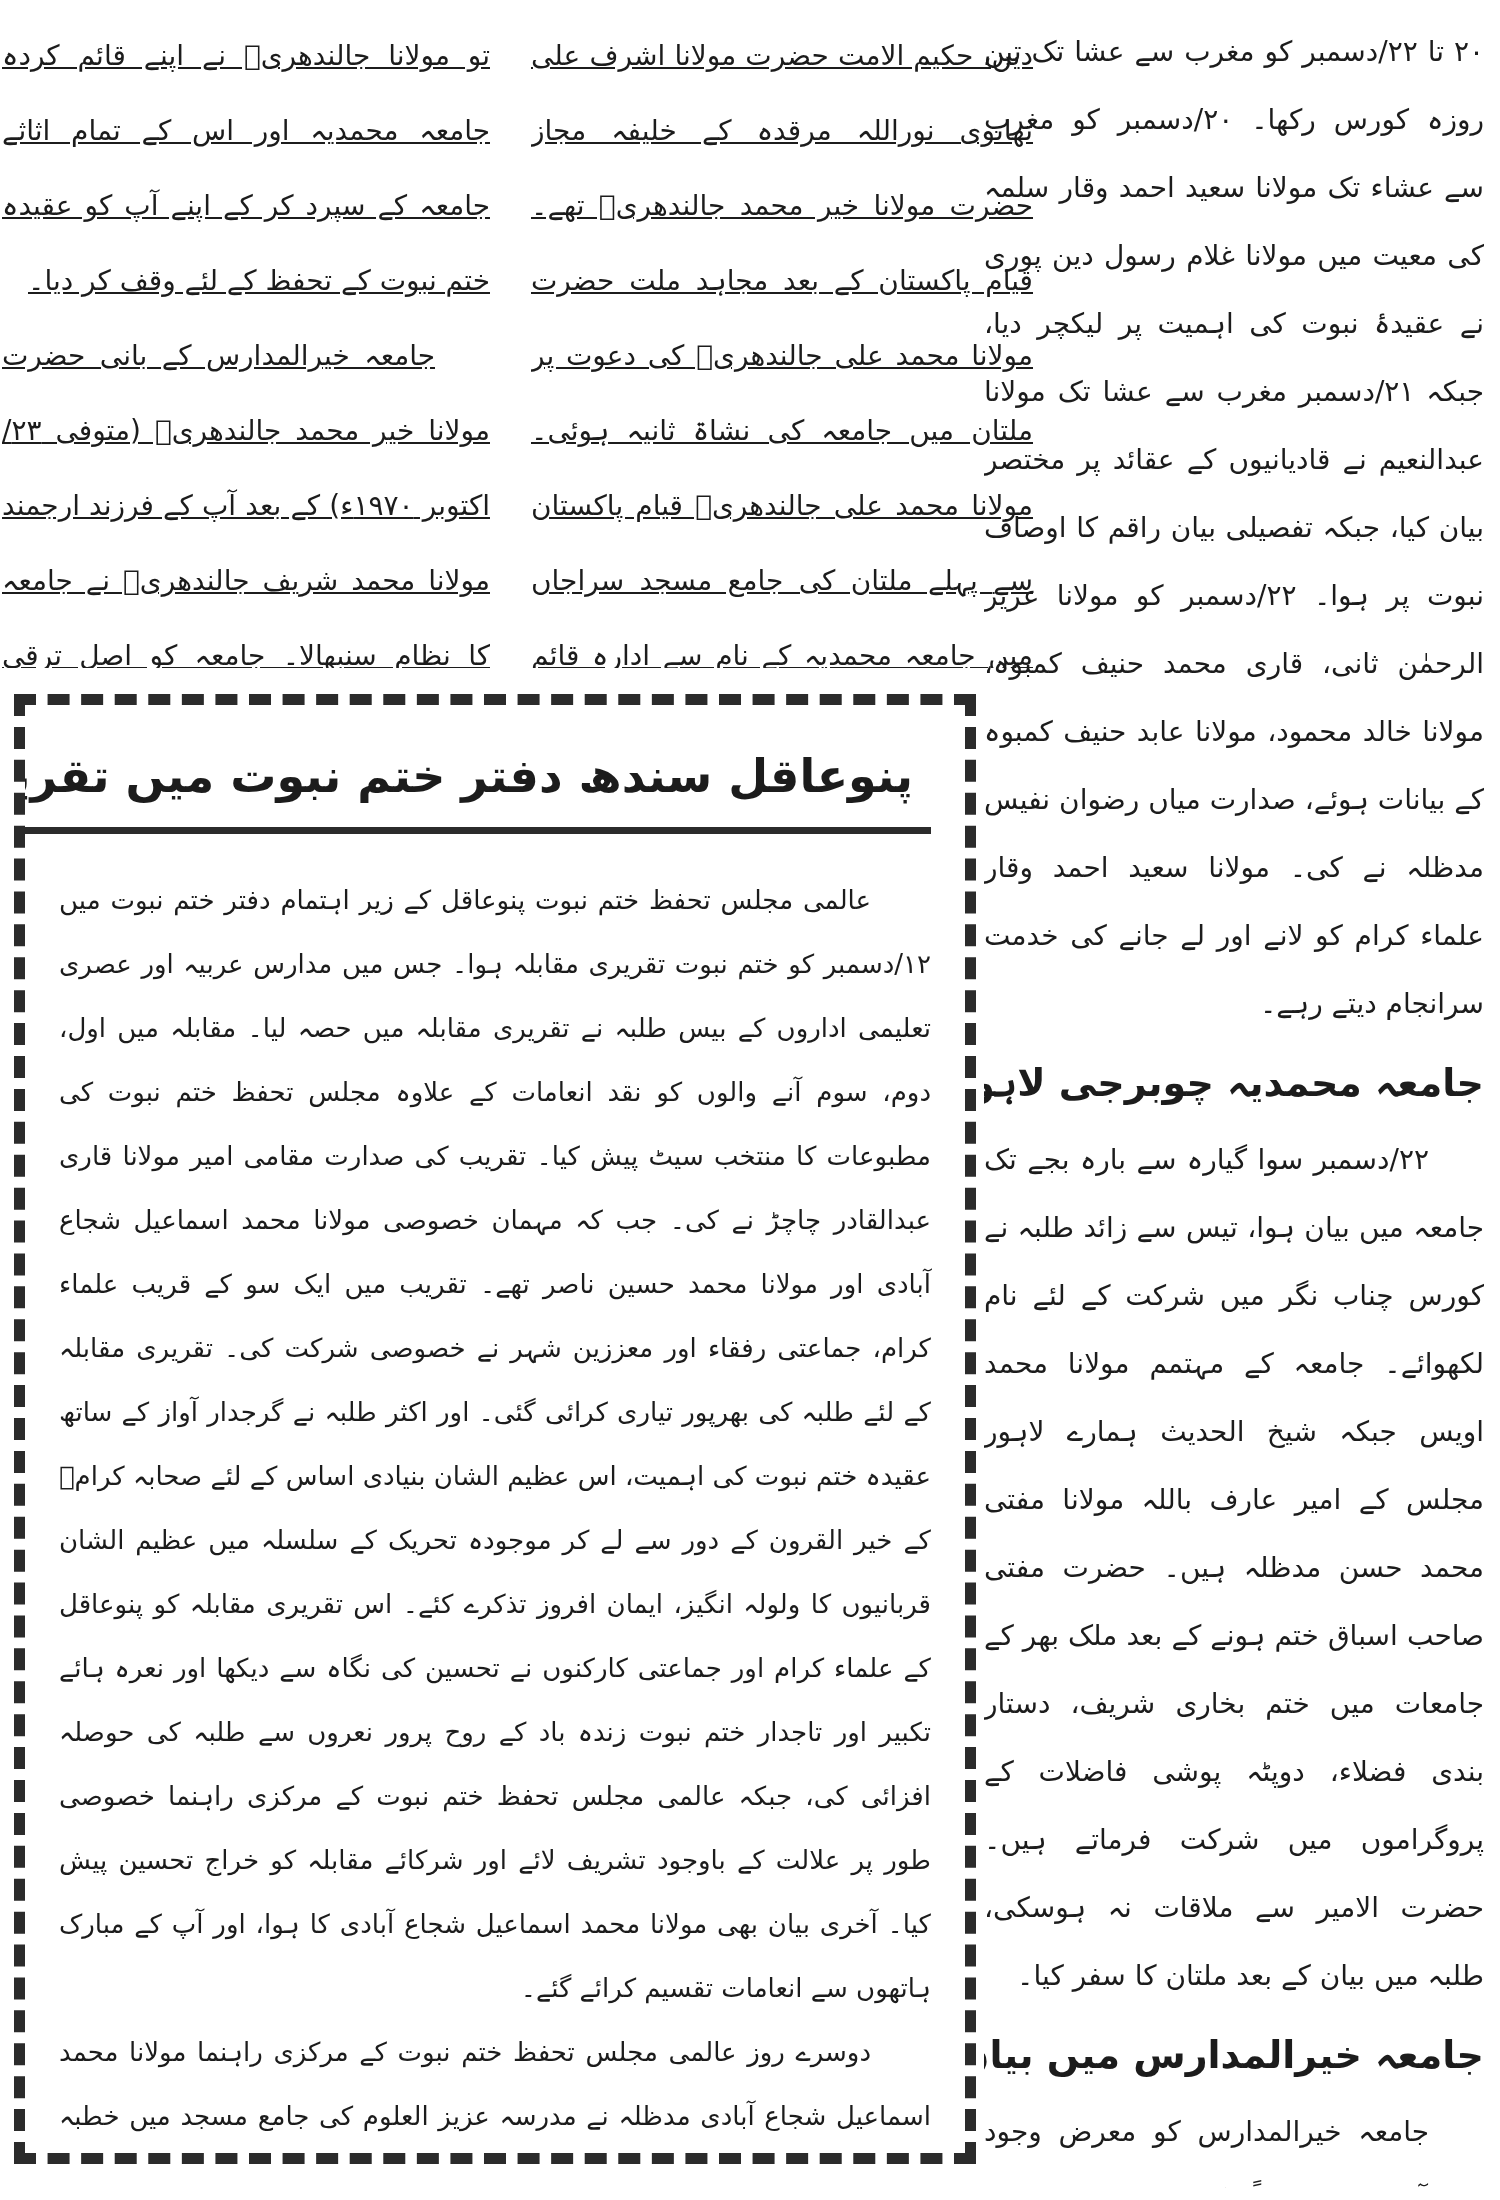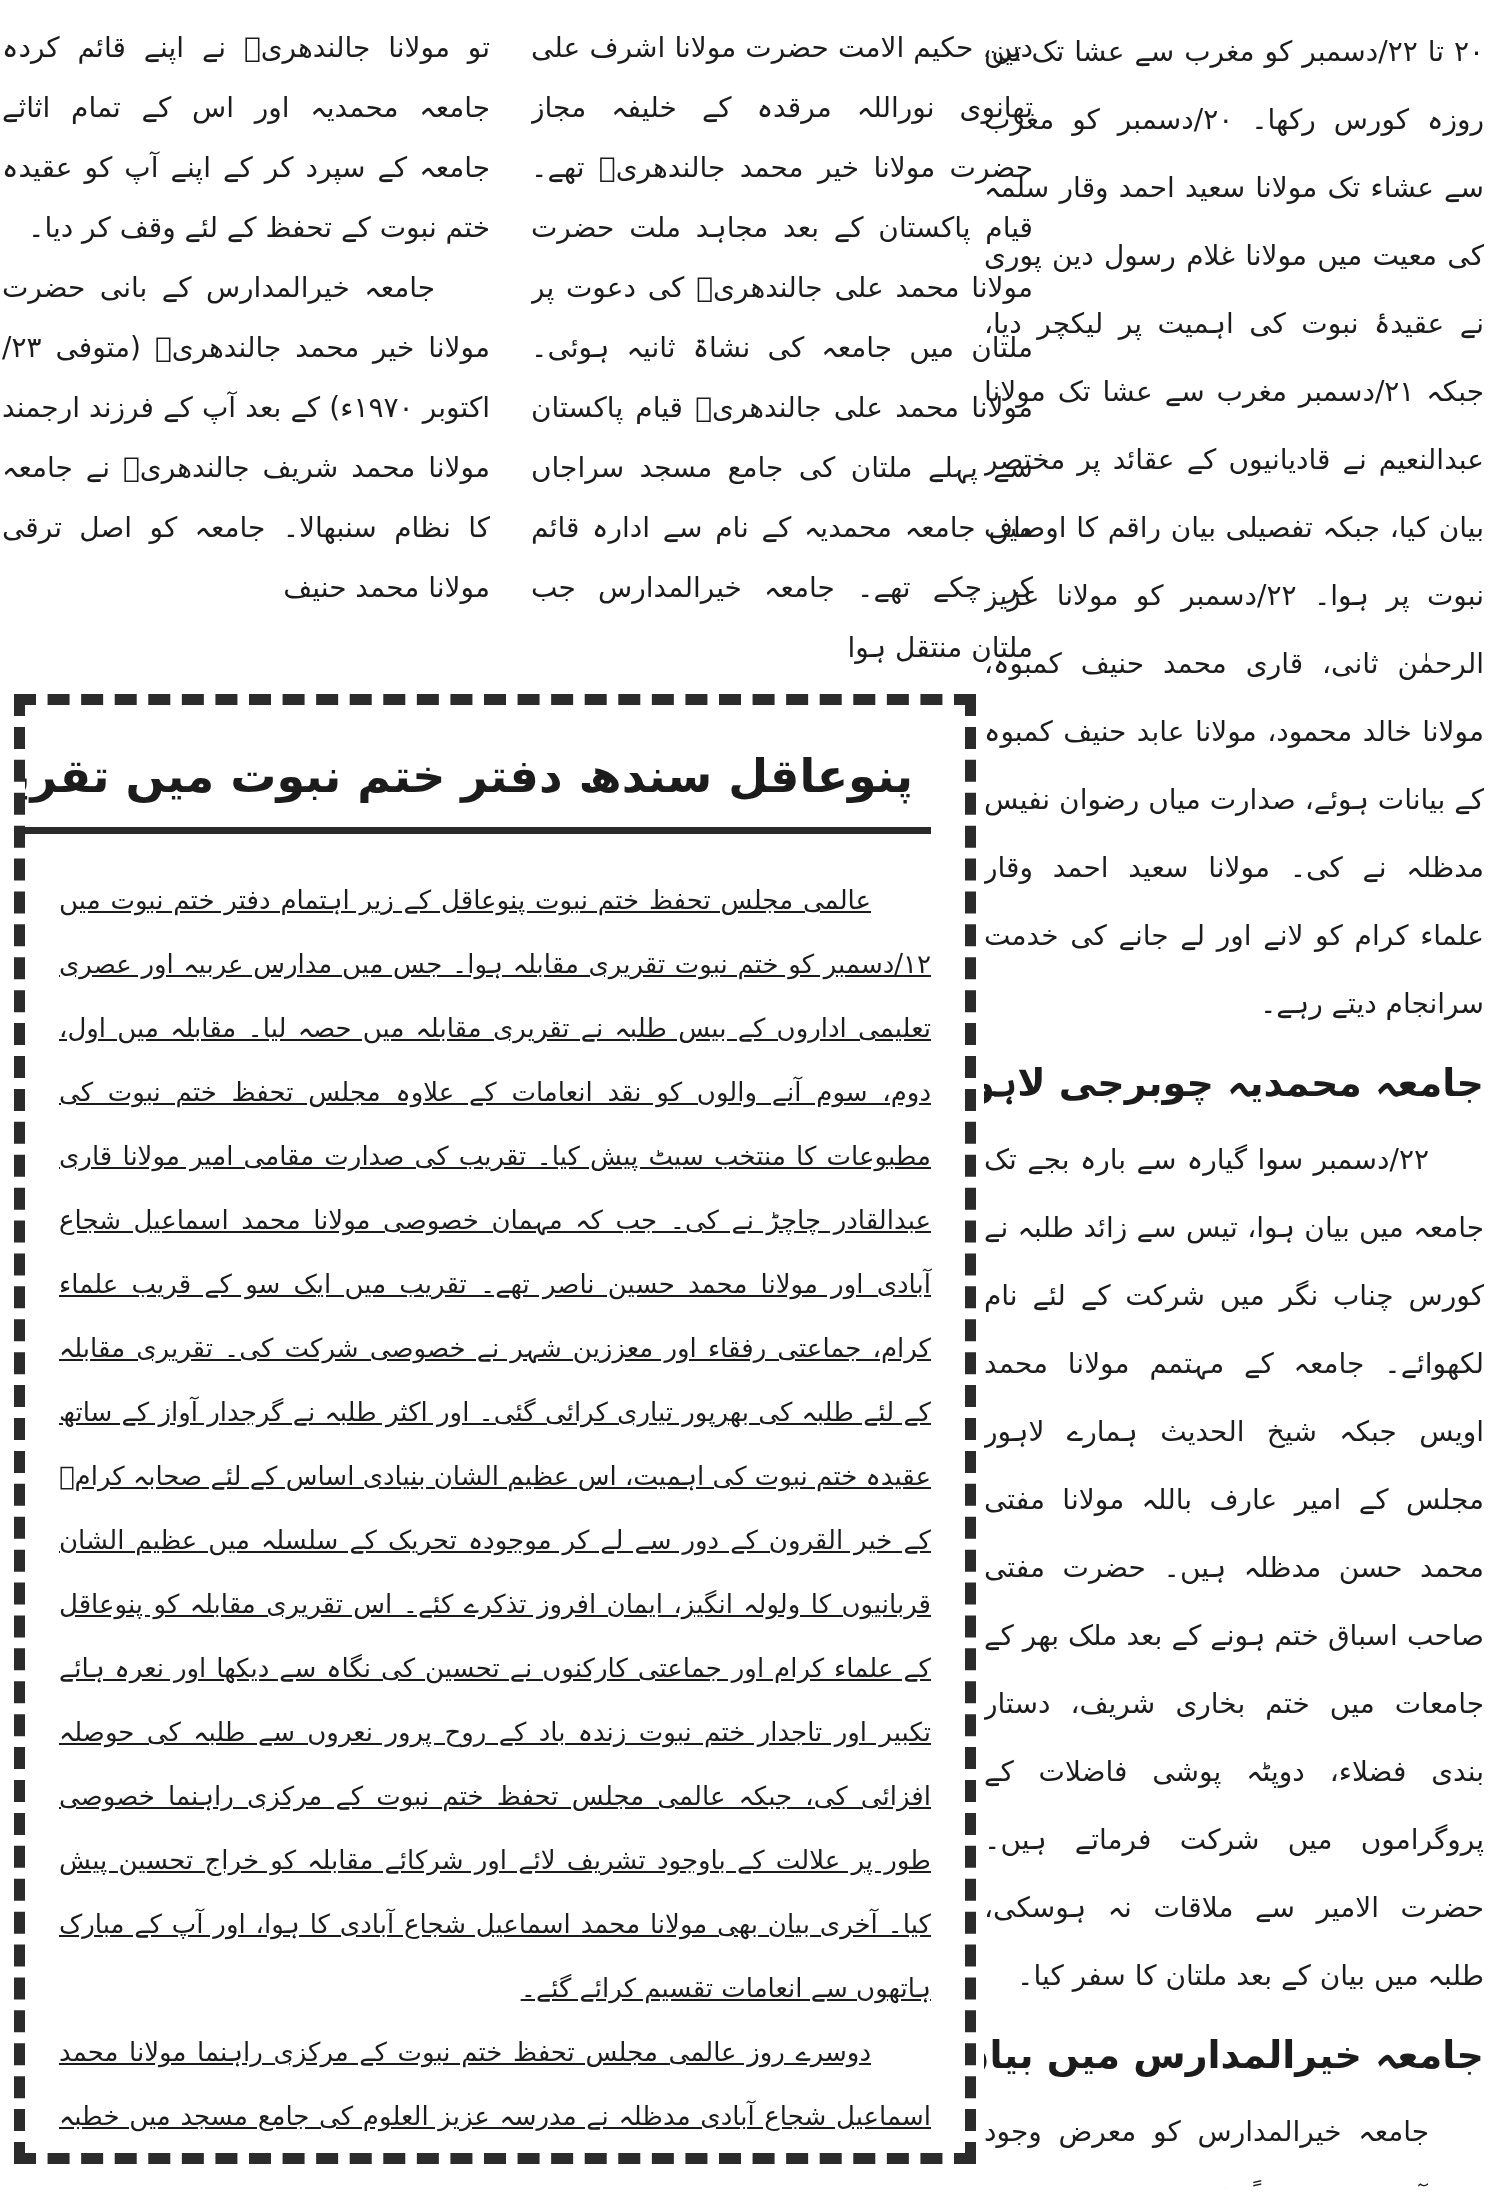--- a/index.html
+++ b/index.html
@@ -21,21 +21,21 @@
     margin:0;
     font-size:28px;
     line-height:68px;
     text-align:justify;
     direction:rtl;
   }
   .col p.indent{ text-indent:55px; }
   .col-right{ right:16px;  width:500px; height:2170px; }
   .col-mid  { right:467px; width:502px; height:650px; }
   .col-left { left:2px;   width:488px; height:650px; }
-  .col-mid p, .col-left p{ line-height:60px; }
+  .col-mid p, .col-left p{ line-height:75px;text-decoration:underline; }
   .section-heading{
     font-size:38px;
     font-weight:bold;
     line-height:78px;
     margin:6px 0 4px 0;
     text-align:right;
     white-space:nowrap;
     overflow:hidden;
   }
   .news-box{
@@ -60,21 +60,20 @@
     border-bottom:7px solid #2b2b2b;
     padding:0 18px 14px 18px;
     white-space:nowrap;
   }
   .news-box p{
     margin:0;
     font-size:26px;
     line-height:64px;
     text-align:justify;
     direction:rtl;
-    text-decoration:underline;
   }
   .news-box p.indent{ text-indent:60px; }
 </style>
 </head>
 <body>
 
 <div class="col col-right">
   <p>۲۰ تا ۲۲/دسمبر کو مغرب سے عشا تک تین روزہ کورس رکھا۔ ۲۰/دسمبر کو مغرب سے عشاء تک مولانا سعید احمد وقار سلمہ کی معیت میں مولانا غلام رسول دین پوری نے عقیدۂ نبوت کی اہمیت پر لیکچر دیا، جبکہ ۲۱/دسمبر مغرب سے عشا تک مولانا عبدالنعیم نے قادیانیوں کے عقائد پر مختصر بیان کیا، جبکہ تفصیلی بیان راقم کا اوصاف نبوت پر ہوا۔ ۲۲/دسمبر کو مولانا عزیز الرحمٰن ثانی، قاری محمد حنیف کمبوہ، مولانا خالد محمود، مولانا عابد حنیف کمبوہ کے بیانات ہوئے، صدارت میاں رضوان نفیس مدظلہ نے کی۔ مولانا سعید احمد وقار علماء کرام کو لانے اور لے جانے کی خدمت سرانجام دیتے رہے۔</p>
   <div class="section-heading">جامعہ محمدیہ چوبرجی لاہور:</div>
   <p class="indent">۲۲/دسمبر سوا گیارہ سے بارہ بجے تک جامعہ میں بیان ہوا، تیس سے زائد طلبہ نے کورس چناب نگر میں شرکت کے لئے نام لکھوائے۔ جامعہ کے مہتمم مولانا محمد اویس جبکہ شیخ الحدیث ہمارے لاہور مجلس کے امیر عارف باللہ مولانا مفتی محمد حسن مدظلہ ہیں۔ حضرت مفتی صاحب اسباق ختم ہونے کے بعد ملک بھر کے جامعات میں ختم بخاری شریف، دستار بندی فضلاء، دوپٹہ پوشی فاضلات کے پروگراموں میں شرکت فرماتے ہیں۔ حضرت الامیر سے ملاقات نہ ہوسکی، طلبہ میں بیان کے بعد ملتان کا سفر کیا۔</p>

